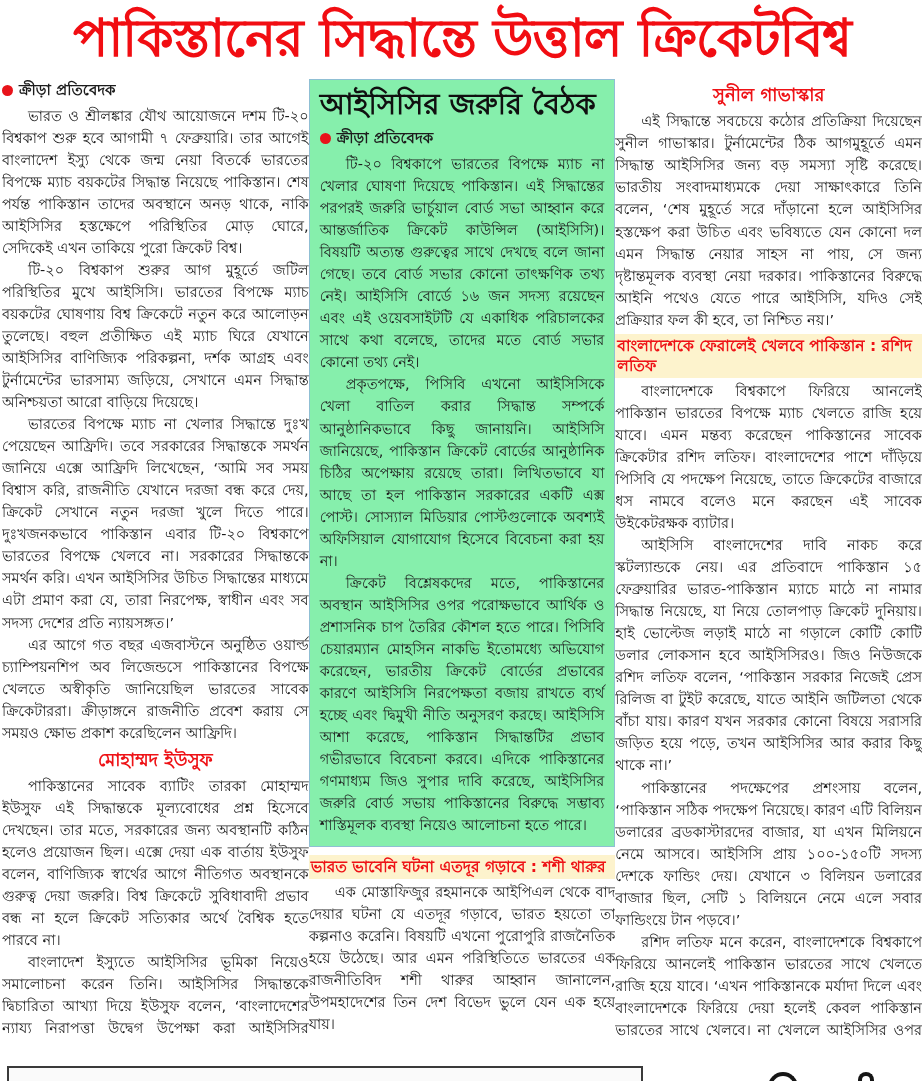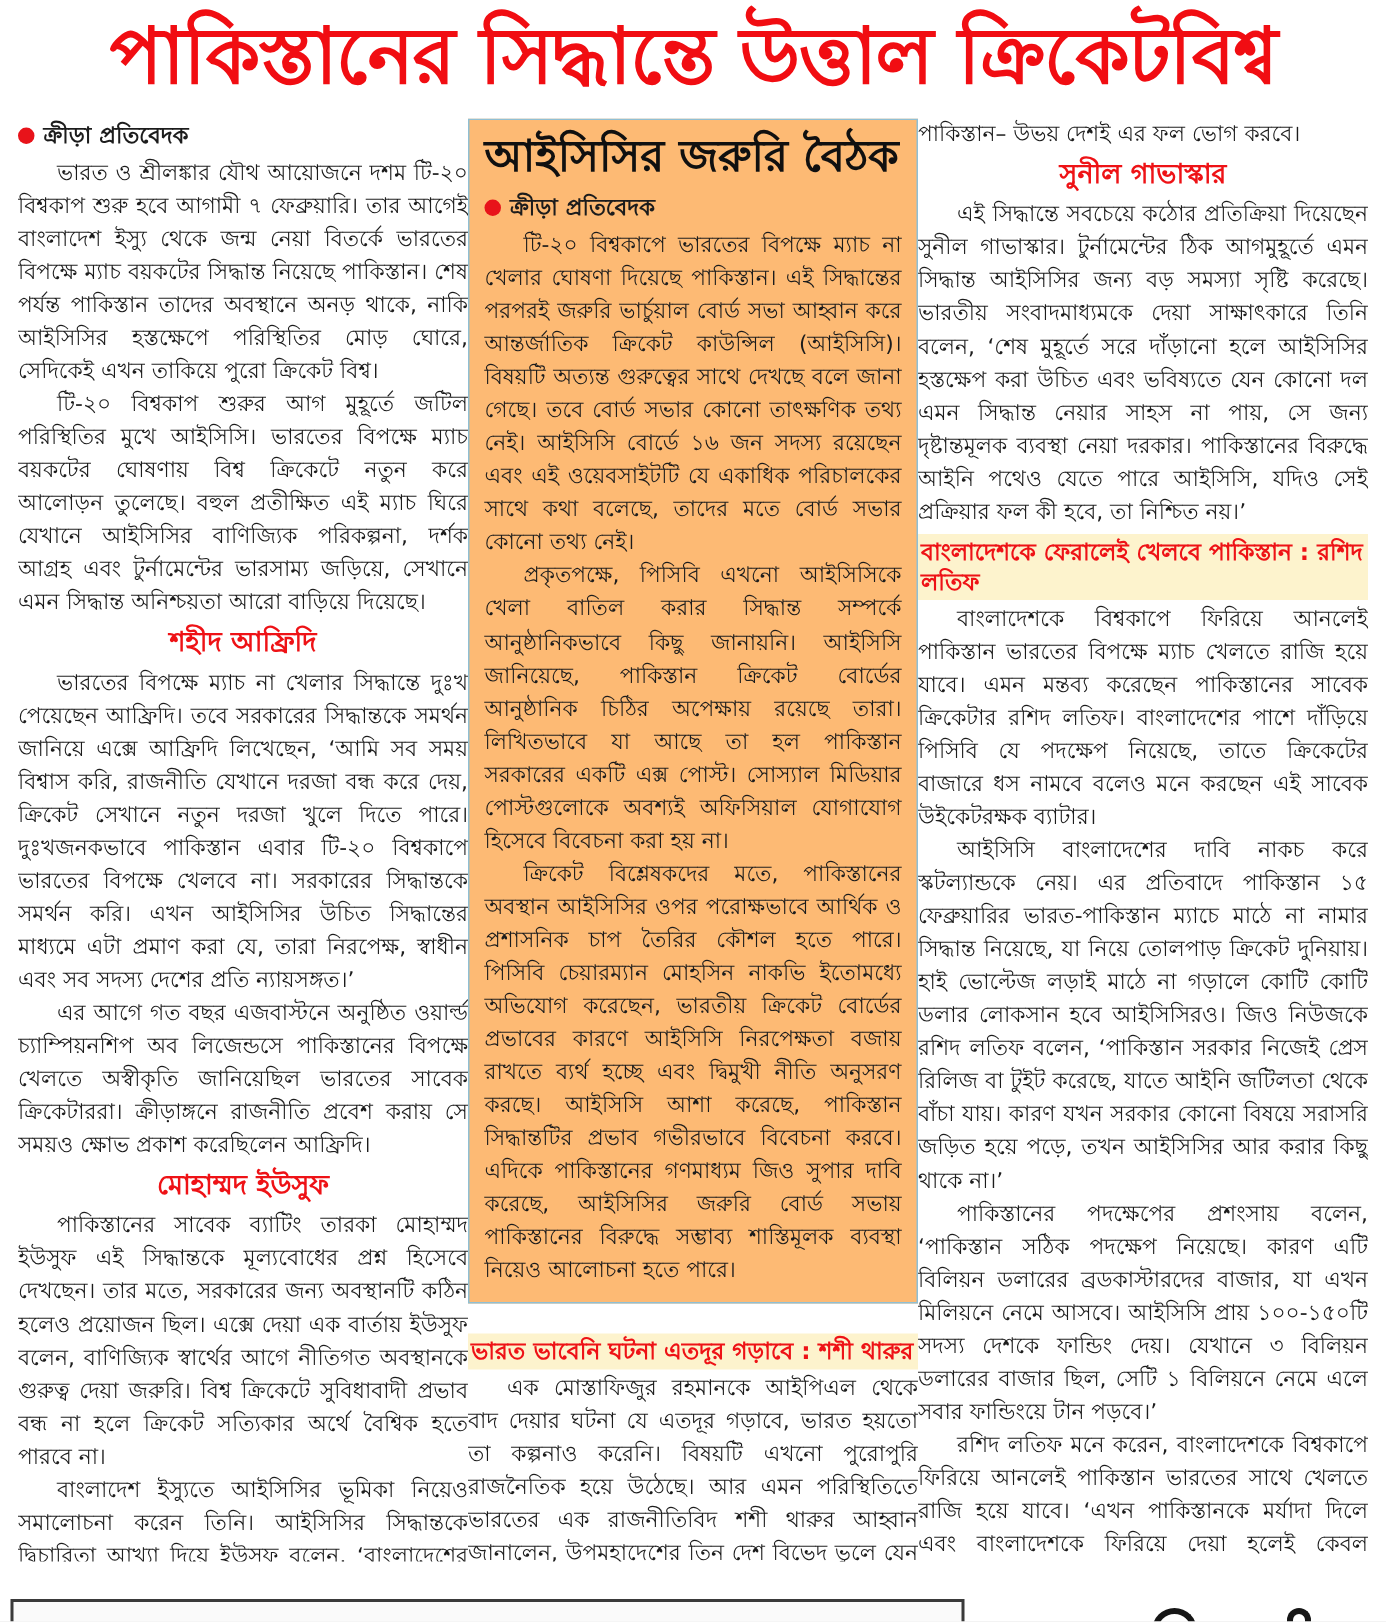--- a/index.html
+++ b/index.html
@@ -16,21 +16,21 @@
     color:#f10d12;
     font-weight:bold;
     font-size:52px;
     line-height:1.25;
     text-align:center;
     padding:6px 6px 8px 6px;
     letter-spacing:-1px;
   }
   .columns {
     display:flex;
-    padding:0 12px;
+    padding:0 2px;
     height:962px;
     overflow:hidden;
   }
   .col {
     flex:1 1 0;
     overflow:hidden;
     font-size:14.5px;
     line-height:1.52;
     text-align:justify;
   }
@@ -63,24 +63,24 @@
     color:#ee1216;
     font-weight:bold;
     font-size:15.5px;
     text-align:left;
     text-indent:0;
     padding:2px 2px;
     margin:3px 0 2px 0;
     line-height:1.3;
   }
   .icc-box {
-    background:#fdba74;
+    background:#86efac;
     border:1px solid #8fbfd4;
     padding:8px 10px 10px 10px;
-    margin-bottom:20px;
+    margin-bottom:8px;
   }
   .icc-title {
     color:#101010;
     font-weight:bold;
     font-size:29px;
     line-height:1.15;
     text-align:left;
     margin:0 0 6px 0;
   }
   .no-indent { text-indent:0; }
@@ -113,21 +113,20 @@
 
   <div class="columns">
 
     <div class="col">
       <div class="byline">
         <span class="bullet"></span>
         <span>ক্রীড়া প্রতিবেদক</span>
       </div>
       <p class="para">ভারত ও শ্রীলঙ্কার যৌথ আয়োজনে দশম টি-২০ বিশ্বকাপ শুরু হবে আগামী ৭ ফেব্রুয়ারি। তার আগেই বাংলাদেশ ইস্যু থেকে জন্ম নেয়া বিতর্কে ভারতের বিপক্ষে ম্যাচ বয়কটের সিদ্ধান্ত নিয়েছে পাকিস্তান। শেষ পর্যন্ত পাকিস্তান তাদের অবস্থানে অনড় থাকে, নাকি আইসিসির হস্তক্ষেপে পরিস্থিতির মোড় ঘোরে, সেদিকেই এখন তাকিয়ে পুরো ক্রিকেট বিশ্ব।</p>
       <p class="para">টি-২০ বিশ্বকাপ শুরুর আগ মুহূর্তে জটিল পরিস্থিতির মুখে আইসিসি। ভারতের বিপক্ষে ম্যাচ বয়কটের ঘোষণায় বিশ্ব ক্রিকেটে নতুন করে আলোড়ন তুলেছে। বহুল প্রতীক্ষিত এই ম্যাচ ঘিরে যেখানে আইসিসির বাণিজ্যিক পরিকল্পনা, দর্শক আগ্রহ এবং টুর্নামেন্টের ভারসাম্য জড়িয়ে, সেখানে এমন সিদ্ধান্ত অনিশ্চয়তা আরো বাড়িয়ে দিয়েছে।</p>
-      <p class="subhead">শহীদ আফ্রিদি</p>
       <p class="para">ভারতের বিপক্ষে ম্যাচ না খেলার সিদ্ধান্তে দুঃখ পেয়েছেন আফ্রিদি। তবে সরকারের সিদ্ধান্তকে সমর্থন জানিয়ে এক্সে আফ্রিদি লিখেছেন, ‘আমি সব সময় বিশ্বাস করি, রাজনীতি যেখানে দরজা বন্ধ করে দেয়, ক্রিকেট সেখানে নতুন দরজা খুলে দিতে পারে। দুঃখজনকভাবে পাকিস্তান এবার টি-২০ বিশ্বকাপে ভারতের বিপক্ষে খেলবে না। সরকারের সিদ্ধান্তকে সমর্থন করি। এখন আইসিসির উচিত সিদ্ধান্তের মাধ্যমে এটা প্রমাণ করা যে, তারা নিরপেক্ষ, স্বাধীন এবং সব সদস্য দেশের প্রতি ন্যায়সঙ্গত।’</p>
       <p class="para">এর আগে গত বছর এজবাস্টনে অনুষ্ঠিত ওয়ার্ল্ড চ্যাম্পিয়নশিপ অব লিজেন্ডসে পাকিস্তানের বিপক্ষে খেলতে অস্বীকৃতি জানিয়েছিল ভারতের সাবেক ক্রিকেটাররা। ক্রীড়াঙ্গনে রাজনীতি প্রবেশ করায় সে সময়ও ক্ষোভ প্রকাশ করেছিলেন আফ্রিদি।</p>
       <p class="subhead">মোহাম্মদ ইউসুফ</p>
       <p class="para">পাকিস্তানের সাবেক ব্যাটিং তারকা মোহাম্মদ ইউসুফ এই সিদ্ধান্তকে মূল্যবোধের প্রশ্ন হিসেবে দেখছেন। তার মতে, সরকারের জন্য অবস্থানটি কঠিন হলেও প্রয়োজন ছিল। এক্সে দেয়া এক বার্তায় ইউসুফ বলেন, বাণিজ্যিক স্বার্থের আগে নীতিগত অবস্থানকে গুরুত্ব দেয়া জরুরি। বিশ্ব ক্রিকেটে সুবিধাবাদী প্রভাব বন্ধ না হলে ক্রিকেট সত্যিকার অর্থে বৈশ্বিক হতে পারবে না।</p>
       <p class="para">বাংলাদেশ ইস্যুতে আইসিসির ভূমিকা নিয়েও সমালোচনা করেন তিনি। আইসিসির সিদ্ধান্তকে দ্বিচারিতা আখ্যা দিয়ে ইউসুফ বলেন, ‘বাংলাদেশের ন্যায্য নিরাপত্তা উদ্বেগ উপেক্ষা করা আইসিসির ধারাবাহিকতা ও শাসনব্যবস্থার ওপর গুরুতর প্রশ্ন তোলে এবং ক্রিকেটকে প্রভাব নয়, নীতি অনুযায়ী পরিচালনা করা উচিত।’</p>
 
     </div>
 
     <div class="col">
       <div class="icc-box">
@@ -139,21 +138,20 @@
         <p class="para">টি-২০ বিশ্বকাপে ভারতের বিপক্ষে ম্যাচ না খেলার ঘোষণা দিয়েছে পাকিস্তান। এই সিদ্ধান্তের পরপরই জরুরি ভার্চুয়াল বোর্ড সভা আহ্বান করে আন্তর্জাতিক ক্রিকেট কাউন্সিল (আইসিসি)। বিষয়টি অত্যন্ত গুরুত্বের সাথে দেখছে বলে জানা গেছে। তবে বোর্ড সভার কোনো তাৎক্ষণিক তথ্য নেই। আইসিসি বোর্ডে ১৬ জন সদস্য রয়েছেন এবং এই ওয়েবসাইটটি যে একাধিক পরিচালকের সাথে কথা বলেছে, তাদের মতে বোর্ড সভার কোনো তথ্য নেই।</p>
         <p class="para">প্রকৃতপক্ষে, পিসিবি এখনো আইসিসিকে খেলা বাতিল করার সিদ্ধান্ত সম্পর্কে আনুষ্ঠানিকভাবে কিছু জানায়নি। আইসিসি জানিয়েছে, পাকিস্তান ক্রিকেট বোর্ডের আনুষ্ঠানিক চিঠির অপেক্ষায় রয়েছে তারা। লিখিতভাবে যা আছে তা হল পাকিস্তান সরকারের একটি এক্স পোস্ট। সোস্যাল মিডিয়ার পোস্টগুলোকে অবশ্যই অফিসিয়াল যোগাযোগ হিসেবে বিবেচনা করা হয় না।</p>
         <p class="para">ক্রিকেট বিশ্লেষকদের মতে, পাকিস্তানের অবস্থান আইসিসির ওপর পরোক্ষভাবে আর্থিক ও প্রশাসনিক চাপ তৈরির কৌশল হতে পারে। পিসিবি চেয়ারম্যান মোহসিন নাকভি ইতোমধ্যে অভিযোগ করেছেন, ভারতীয় ক্রিকেট বোর্ডের প্রভাবের কারণে আইসিসি নিরপেক্ষতা বজায় রাখতে ব্যর্থ হচ্ছে এবং দ্বিমুখী নীতি অনুসরণ করছে। আইসিসি আশা করেছে, পাকিস্তান সিদ্ধান্তটির প্রভাব গভীরভাবে বিবেচনা করবে। এদিকে পাকিস্তানের গণমাধ্যম জিও সুপার দাবি করেছে, আইসিসির জরুরি বোর্ড সভায় পাকিস্তানের বিরুদ্ধে সম্ভাব্য শাস্তিমূলক ব্যবস্থা নিয়েও আলোচনা হতে পারে।</p>
       </div>
       <p class="banner">ভারত ভাবেনি ঘটনা এতদূর গড়াবে : শশী থারুর</p>
       <p class="para">এক মোস্তাফিজুর রহমানকে আইপিএল থেকে বাদ দেয়ার ঘটনা যে এতদূর গড়াবে, ভারত হয়তো তা কল্পনাও করেনি। বিষয়টি এখনো পুরোপুরি রাজনৈতিক হয়ে উঠেছে। আর এমন পরিস্থিতিতে ভারতের এক রাজনীতিবিদ শশী থারুর আহ্বান জানালেন, উপমহাদেশের তিন দেশ বিভেদ ভুলে যেন এক হয়ে যায়।</p>
 
     </div>
 
     <div class="col">
-      <p class="para no-indent">পাকিস্তান– উভয় দেশই এর ফল ভোগ করবে।</p>
       <p class="subhead">সুনীল গাভাস্কার</p>
       <p class="para">এই সিদ্ধান্তে সবচেয়ে কঠোর প্রতিক্রিয়া দিয়েছেন সুনীল গাভাস্কার। টুর্নামেন্টের ঠিক আগমুহূর্তে এমন সিদ্ধান্ত আইসিসির জন্য বড় সমস্যা সৃষ্টি করেছে। ভারতীয় সংবাদমাধ্যমকে দেয়া সাক্ষাৎকারে তিনি বলেন, ‘শেষ মুহূর্তে সরে দাঁড়ানো হলে আইসিসির হস্তক্ষেপ করা উচিত এবং ভবিষ্যতে যেন কোনো দল এমন সিদ্ধান্ত নেয়ার সাহস না পায়, সে জন্য দৃষ্টান্তমূলক ব্যবস্থা নেয়া দরকার। পাকিস্তানের বিরুদ্ধে আইনি পথেও যেতে পারে আইসিসি, যদিও সেই প্রক্রিয়ার ফল কী হবে, তা নিশ্চিত নয়।’</p>
       <p class="banner">বাংলাদেশকে ফেরালেই খেলবে পাকিস্তান : রশিদ লতিফ</p>
       <p class="para">বাংলাদেশকে বিশ্বকাপে ফিরিয়ে আনলেই পাকিস্তান ভারতের বিপক্ষে ম্যাচ খেলতে রাজি হয়ে যাবে। এমন মন্তব্য করেছেন পাকিস্তানের সাবেক ক্রিকেটার রশিদ লতিফ। বাংলাদেশের পাশে দাঁড়িয়ে পিসিবি যে পদক্ষেপ নিয়েছে, তাতে ক্রিকেটের বাজারে ধস নামবে বলেও মনে করছেন এই সাবেক উইকেটরক্ষক ব্যাটার।</p>
       <p class="para">আইসিসি বাংলাদেশের দাবি নাকচ করে স্কটল্যান্ডকে নেয়। এর প্রতিবাদে পাকিস্তান ১৫ ফেব্রুয়ারির ভারত-পাকিস্তান ম্যাচে মাঠে না নামার সিদ্ধান্ত নিয়েছে, যা নিয়ে তোলপাড় ক্রিকেট দুনিয়ায়। হাই ভোল্টেজ লড়াই মাঠে না গড়ালে কোটি কোটি ডলার লোকসান হবে আইসিসিরও। জিও নিউজকে রশিদ লতিফ বলেন, ‘পাকিস্তান সরকার নিজেই প্রেস রিলিজ বা টুইট করেছে, যাতে আইনি জটিলতা থেকে বাঁচা যায়। কারণ যখন সরকার কোনো বিষয়ে সরাসরি জড়িত হয়ে পড়ে, তখন আইসিসির আর করার কিছু থাকে না।’</p>
       <p class="para">পাকিস্তানের পদক্ষেপের প্রশংসায় বলেন, ‘পাকিস্তান সঠিক পদক্ষেপ নিয়েছে। কারণ এটি বিলিয়ন ডলারের ব্রডকাস্টারদের বাজার, যা এখন মিলিয়নে নেমে আসবে। আইসিসি প্রায় ১০০-১৫০টি সদস্য দেশকে ফান্ডিং দেয়। যেখানে ৩ বিলিয়ন ডলারের বাজার ছিল, সেটি ১ বিলিয়নে নেমে এলে সবার ফান্ডিংয়ে টান পড়বে।’</p>
       <p class="para">রশিদ লতিফ মনে করেন, বাংলাদেশকে বিশ্বকাপে ফিরিয়ে আনলেই পাকিস্তান ভারতের সাথে খেলতে রাজি হয়ে যাবে। ‘এখন পাকিস্তানকে মর্যাদা দিলে এবং বাংলাদেশকে ফিরিয়ে দেয়া হলেই কেবল পাকিস্তান ভারতের সাথে খেলবে। না খেললে আইসিসির ওপর অবশ্যই এর বড় প্রভাব পড়বে। বর্তমানে আইসিসি মূলত বিসিসিআইয়ের লোকেরাই চালাচ্ছে। জয় শাহ এখন বুঝতে পারবেন যে আন্তর্জাতিক ক্রিকেট কাউন্সিল কিভাবে পরিচালনা করতে হয়।’</p>
 
     </div>
 

